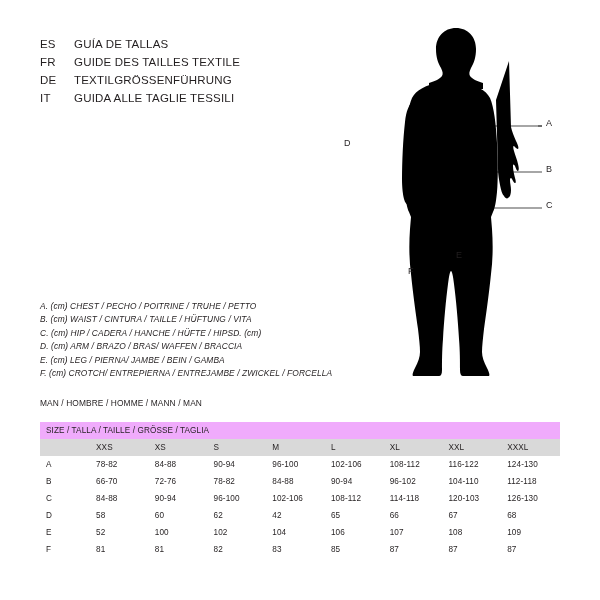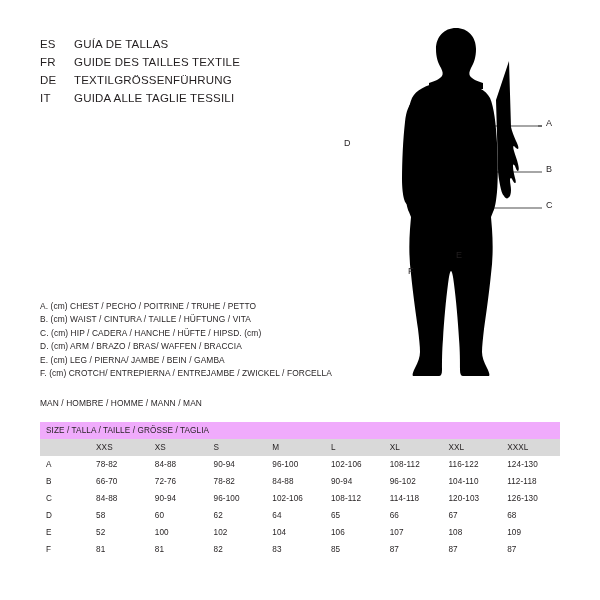--- a/index.html
+++ b/index.html
@@ -51,20 +51,21 @@
     position: absolute;
     left: 40px;
     top: 300px;
     width: 310px;
   }
   .legend-row {
     font-size: 8.4px;
     line-height: 13.4px;
     letter-spacing: 0.1px;
     white-space: nowrap;
+    font-style: italic;
   }
   .legend-gender {
     position: absolute;
     left: 40px;
     top: 398px;
     font-size: 8.4px;
     letter-spacing: 0.1px;
     white-space: nowrap;
   }
 
@@ -219,21 +220,21 @@
           <td class="cell-pad">114-118</td>
           <td class="cell-pad">120-103</td>
           <td class="cell-pad">126-130</td>
         </tr>
 
         <tr class="data-row">
           <td class="cell-pad">D</td>
           <td class="cell-pad">58</td>
           <td class="cell-pad">60</td>
           <td class="cell-pad">62</td>
-          <td class="cell-pad">64</td>
+          <td class="cell-pad">42</td>
           <td class="cell-pad">65</td>
           <td class="cell-pad">66</td>
           <td class="cell-pad">67</td>
           <td class="cell-pad">68</td>
         </tr>
 
         <tr class="data-row">
           <td class="cell-pad">E</td>
           <td class="cell-pad">52</td>
           <td class="cell-pad">100</td>

